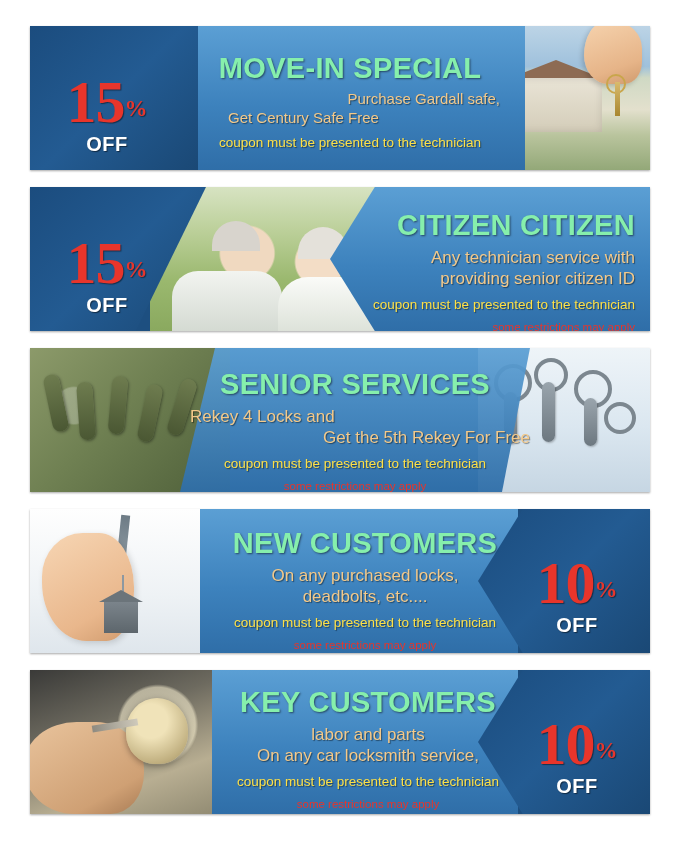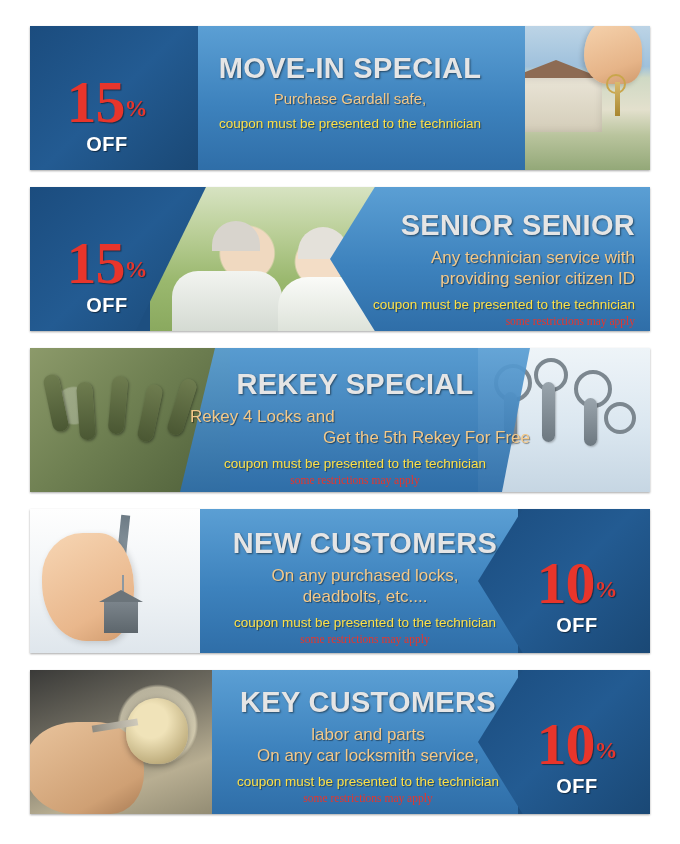--- a/index.html
+++ b/index.html
@@ -87,21 +87,21 @@
 
   
   .txt {
     position: absolute;
     z-index: 7;
     color: #fff;
   }
   .title {
     font-size: 29px;
     font-weight: bold;
-    color: #e5e5e5;
+    color: #86efac;
     letter-spacing: 0.3px;
     text-shadow: 1px 1px 2px rgba(0,0,0,.5);
     margin-bottom: 5px;
     white-space: nowrap;
   }
   .sub {
     font-size: 17px;
     color: #f3c98a;
     text-shadow: 1px 1px 1px rgba(0,0,0,.45);
     line-height: 1.25;
@@ -109,23 +109,22 @@
   .sub.l2 { padding-left: 28px; }
   .note {
     font-size: 13.5px;
     color: #fde047;
     margin-top: 7px;
     text-shadow: 1px 1px 1px rgba(0,0,0,.45);
   }
   .restrict {
     font-size: 11.5px;
     color: #e8352b;
-    margin-top: 3px;
+    margin-top: 9px;
     font-weight: normal;
-    font-family: Liberation Serif, serif;
   }
   .ctr { text-align: center; }
   .rt  { text-align: right; }
 
   
   #c1 .blue-dark { left: 0; width: 168px; z-index: 3; }
   #c1 .wedge     { left: 105px; width: 390px; z-index: 2;
                    clip-path: polygon(16% 0, 100% 0, 100% 100%, 16% 100%, 0 50%); }
   #c1 .photo     { left: 470px; right: 0; z-index: 1; }
   #c1 .photo .img {
@@ -307,21 +306,22 @@
     <div class="blue-light wedge"></div>
     <div class="blue-dark"></div>
 
     <div class="badge">
       <span class="num">15</span><span class="pct">%</span>
       <span class="off">OFF</span>
     </div>
 
     <div class="txt ctr">
       <div class="title">MOVE-IN SPECIAL</div>
-      <div class="sub" style="text-align:center;font-size:15px;margin-top:4px">Purchase Gardall safe,</div>
+      <div class="sub" style="text-align:right;font-size:15px;margin-top:4px">Purchase Gardall safe,</div>
+      <div class="sub l2" style="text-align:left;font-size:15px">Get Century Safe Free</div>
       <div class="note">coupon must be presented to the technician</div>
 
     </div>
   </div>
 
   <div class="coupon" id="c2">
     <div class="photo">
       <div class="img">
         <div class="hair1"></div>
         <div class="hair2"></div>
@@ -331,21 +331,21 @@
     </div>
     <div class="blue-light wedge"></div>
     <div class="blue-dark"></div>
 
     <div class="badge">
       <span class="num">15</span><span class="pct">%</span>
       <span class="off">OFF</span>
     </div>
 
     <div class="txt rt">
-      <div class="title">SENIOR SENIOR</div>
+      <div class="title">CITIZEN CITIZEN</div>
       <div class="sub">Any technician service with</div>
       <div class="sub">providing senior citizen ID</div>
       <div class="note">coupon must be presented to the technician</div>
       <div class="restrict">some restrictions may apply</div>
     </div>
   </div>
 
   <div class="coupon" id="c3">
     <div class="photo left">
       <div class="img">
@@ -363,21 +363,21 @@
         <div class="kh" style="left:56px;top:10px;width:26px;height:26px"></div>
         <div class="k" style="left:64px;top:34px;height:60px"></div>
         <div class="kh" style="left:96px;top:22px;width:30px;height:30px"></div>
         <div class="k" style="left:106px;top:50px;height:48px"></div>
         <div class="kh" style="left:126px;top:54px;width:24px;height:24px"></div>
       </div>
     </div>
     <div class="mid"></div>
 
     <div class="txt ctr">
-      <div class="title">REKEY SPECIAL</div>
+      <div class="title">SENIOR SERVICES</div>
       <div class="sub" style="text-align:left;padding-left:10px">Rekey 4 Locks and</div>
       <div class="sub" style="text-align:right;padding-left:44px">Get the 5th Rekey For Free</div>
       <div class="note">coupon must be presented to the technician</div>
       <div class="restrict">some restrictions may apply</div>
     </div>
   </div>
 
   <div class="coupon" id="c4">
     <div class="photo">
       <div class="img">

